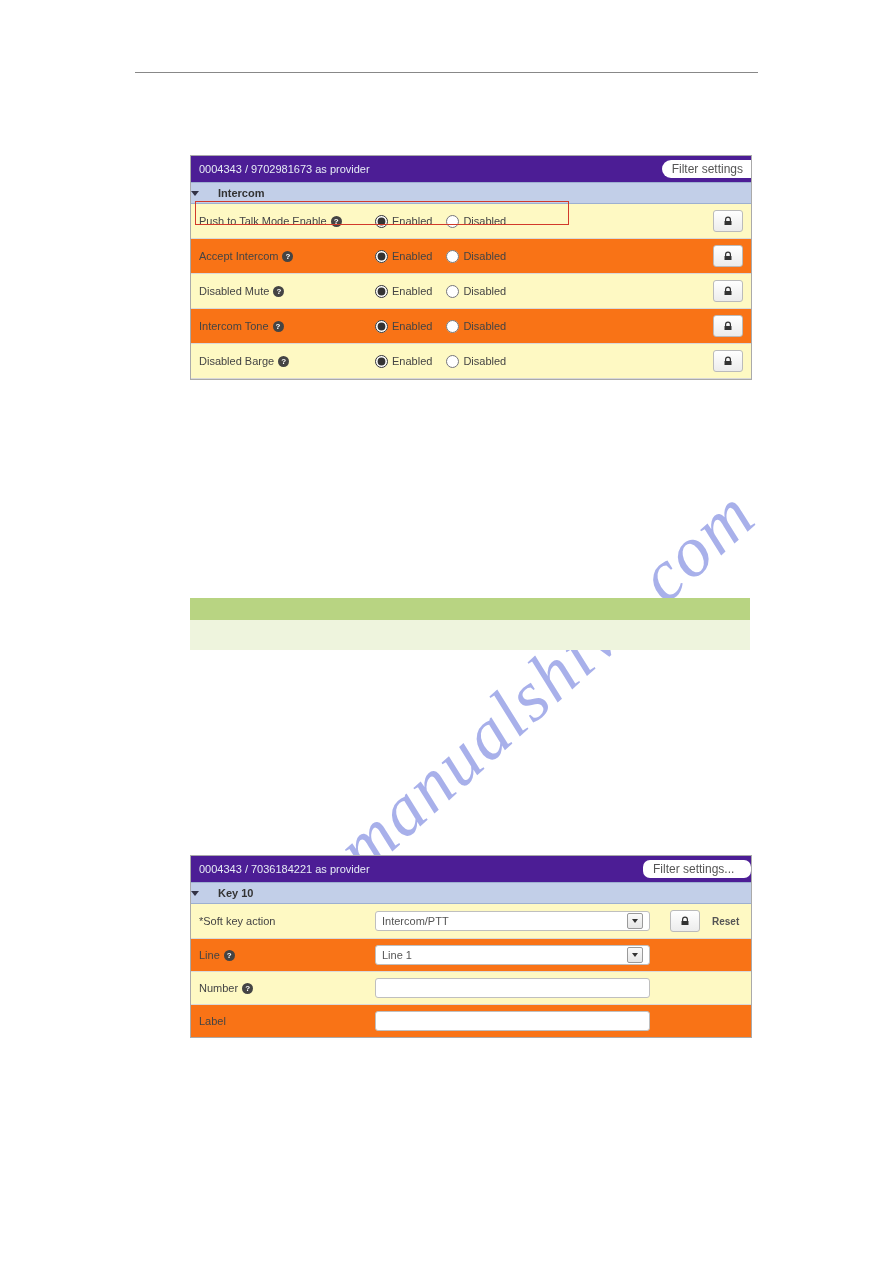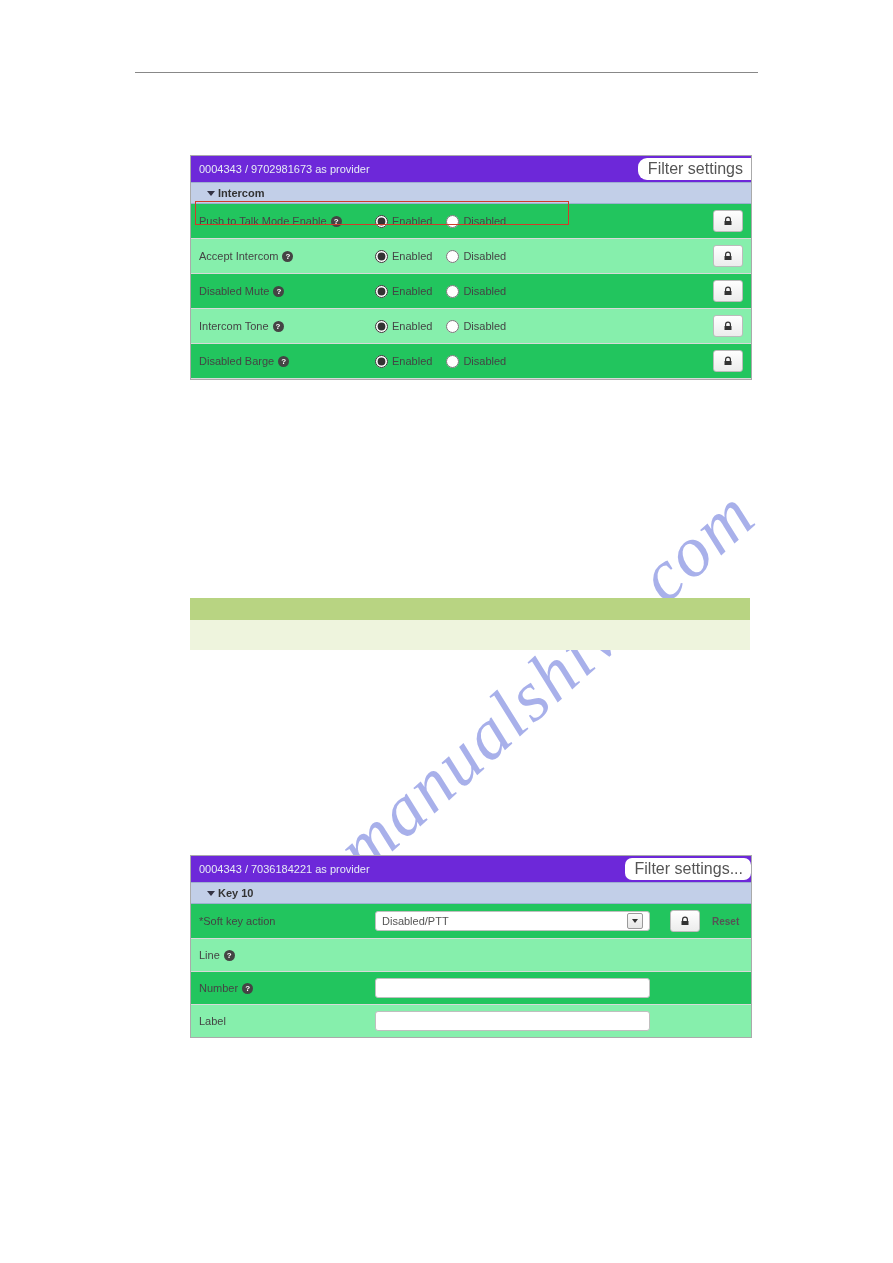--- a/index.html
+++ b/index.html
@@ -31,70 +31,70 @@
   .panel {
     position: absolute;
     left: 190px;
     width: 560px;
     border: 1px solid #aaa;
     background: #fff;
   }
   #panel1 { top: 155px; }
   #panel2 { top: 855px; }
   .panel-titlebar {
-    background: #6d28d9;
+    background: #4c1d95;
     color: #e6ecf5;
     font-size: 11px;
     padding: 4px 8px;
     display: flex;
     justify-content: space-between;
     align-items: center;
     height: 18px;
     gap: 21px;
   }
   .filter-pill {
     background: #fff;
     color: #555;
     border-radius: 9px 0 0 9px;
     padding: 2px 8px 2px 10px;
-    font-size: 16px;
+    font-size: 12px;
     margin-right: -8px;
     white-space: nowrap;
     overflow: hidden;
   }
   .section-bar {
     background: #c2cfe8;
     border-top: 1px solid #9db0d0;
     border-bottom: 1px solid #9db0d0;
     font-size: 11px;
     color: #333;
-    padding: 4px 16px;
-    display: flex;
-    align-items: center;
-    gap: 3px;
+    padding: 4px 0;
+    display: flex;
+    align-items: center;
+    gap: 19px;
     font-weight: bold;
   }
   .chev-down-icon {
     display: inline-block;
     width: 0;
     height: 0;
     border-left: 4px solid transparent;
     border-right: 4px solid transparent;
     border-top: 5px solid #334;
   }
   .row {
     display: flex;
     align-items: center;
     padding: 6px 8px;
     border-bottom: 1px solid #d9d9d9;
-    background: #86efac;
+    background: #f97316;
     column-gap: 6px;
     min-height: 20px;
   }
-  .row.alt { background: #22c55e; }
+  .row.alt { background: #fef9c3; }
   .row:last-child { border-bottom: none; }
   .row-label {
     flex: 0 0 170px;
     display: flex;
     align-items: center;
     gap: 4px;
     color: #444;
   }
   .help-icon {
     display: inline-flex;
@@ -385,21 +385,21 @@
     <div class="section-bar">
       <span class="chev-down-icon"></span>
       <span>Key 10</span>
     </div>
 
     <div class="row alt">
       <div class="row-label">
         <span>*Soft key action</span>
       </div>
       <div class="select-field">
-        <span>Disabled/PTT</span>
+        <span>Intercom/PTT</span>
         <span class="select-arrow">
             <span class="tri"></span>
           </span>
       </div>
       <div class="panel2-right">
         <div class="lock-btn">
             <span class="lock-icon">
               <svg width="10" height="10" viewBox="0 0 10 10">
                 <path d="M2 5V3.5a3 3 0 016 0V5h.5v4h-7V5H2zm1.2 0h3.6V3.5a1.8 1.8 0 10-3.6 0V5z" fill="#333"></path>
               </svg>
@@ -407,20 +407,26 @@
           </div>
         <span class="reset-link">Reset</span>
       </div>
     </div>
 
     <div class="row">
       <div class="row-label">
         <span>Line</span>
         <span class="help-icon">?</span>
       </div>
+      <div class="select-field">
+        <span>Line 1</span>
+        <span class="select-arrow">
+            <span class="tri"></span>
+          </span>
+      </div>
     </div>
 
     <div class="row alt">
       <div class="row-label">
         <span>Number</span>
         <span class="help-icon">?</span>
       </div>
       <div class="text-field">
         <span></span>
       </div>

